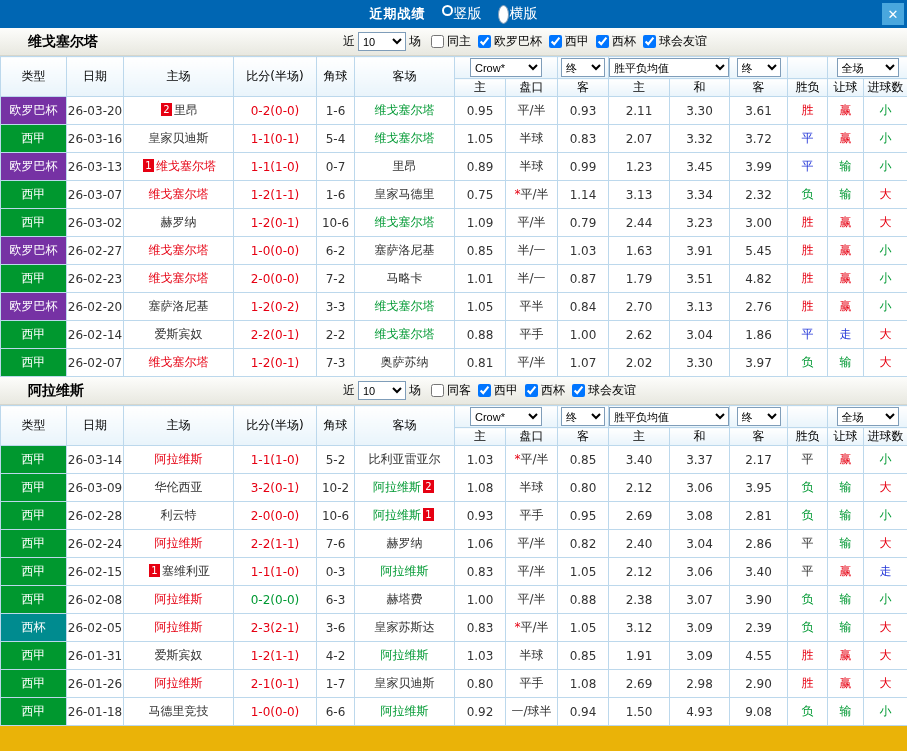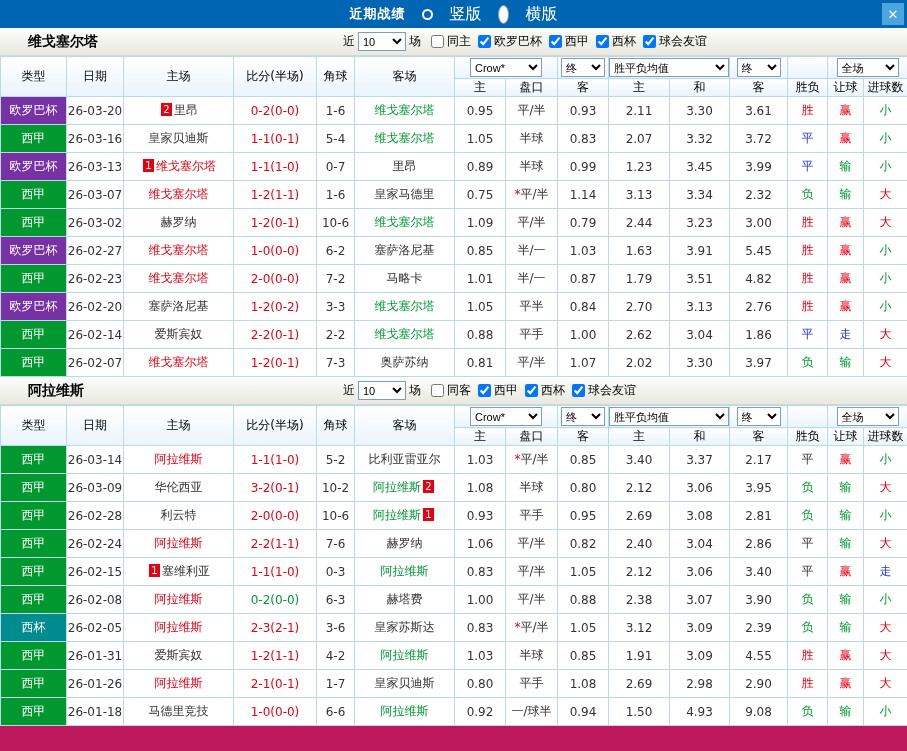--- a/index.html
+++ b/index.html
@@ -1,25 +1,25 @@
 <!DOCTYPE html>
 <html><head>
 <meta charset="utf-8">
 <style>
   * { box-sizing:border-box; }
   html,body { margin:0; padding:0; }
   body { font-family:"DejaVu Sans","Liberation Sans",sans-serif; background:#fff; }
-  .app { width:907px; height:751px; overflow:hidden; background:#be185d; position:relative; }
+  .app { width:907px; height:751px; overflow:hidden; background:#eab308; position:relative; }
 
   
   .titlebar { height:28px; background:#0066b3; position:relative; }
   .tb-center { position:absolute; left:0; right:0; top:0; height:28px;
     display:flex; align-items:center; justify-content:center; }
   .tb-title { color:#fff; font-weight:bold; font-size:13px; letter-spacing:1px; }
-  .rdo { display:inline-flex; align-items:center; gap:17px; color:#fff; font-size:16px;
+  .rdo { display:inline-flex; align-items:flex-start; gap:1px; color:#fff; font-size:14px;
     margin-left:16px; cursor:pointer; }
   .rdo-circle { width:11px; height:11px; border:2px solid #fff; border-radius:50%;
     display:inline-block; position:relative; background:transparent; }
   .rdo-circle.sel::after { content:""; position:absolute; left:2px; top:2px;
     width:5px; height:5px; background:#fff; border-radius:50%; }
   .close { position:absolute; right:3px; top:3px; width:22px; height:22px;
     background:#49a7de; color:#fff; font-weight:bold; font-size:13px;
     display:flex; align-items:center; justify-content:center; cursor:pointer; }
 
   

